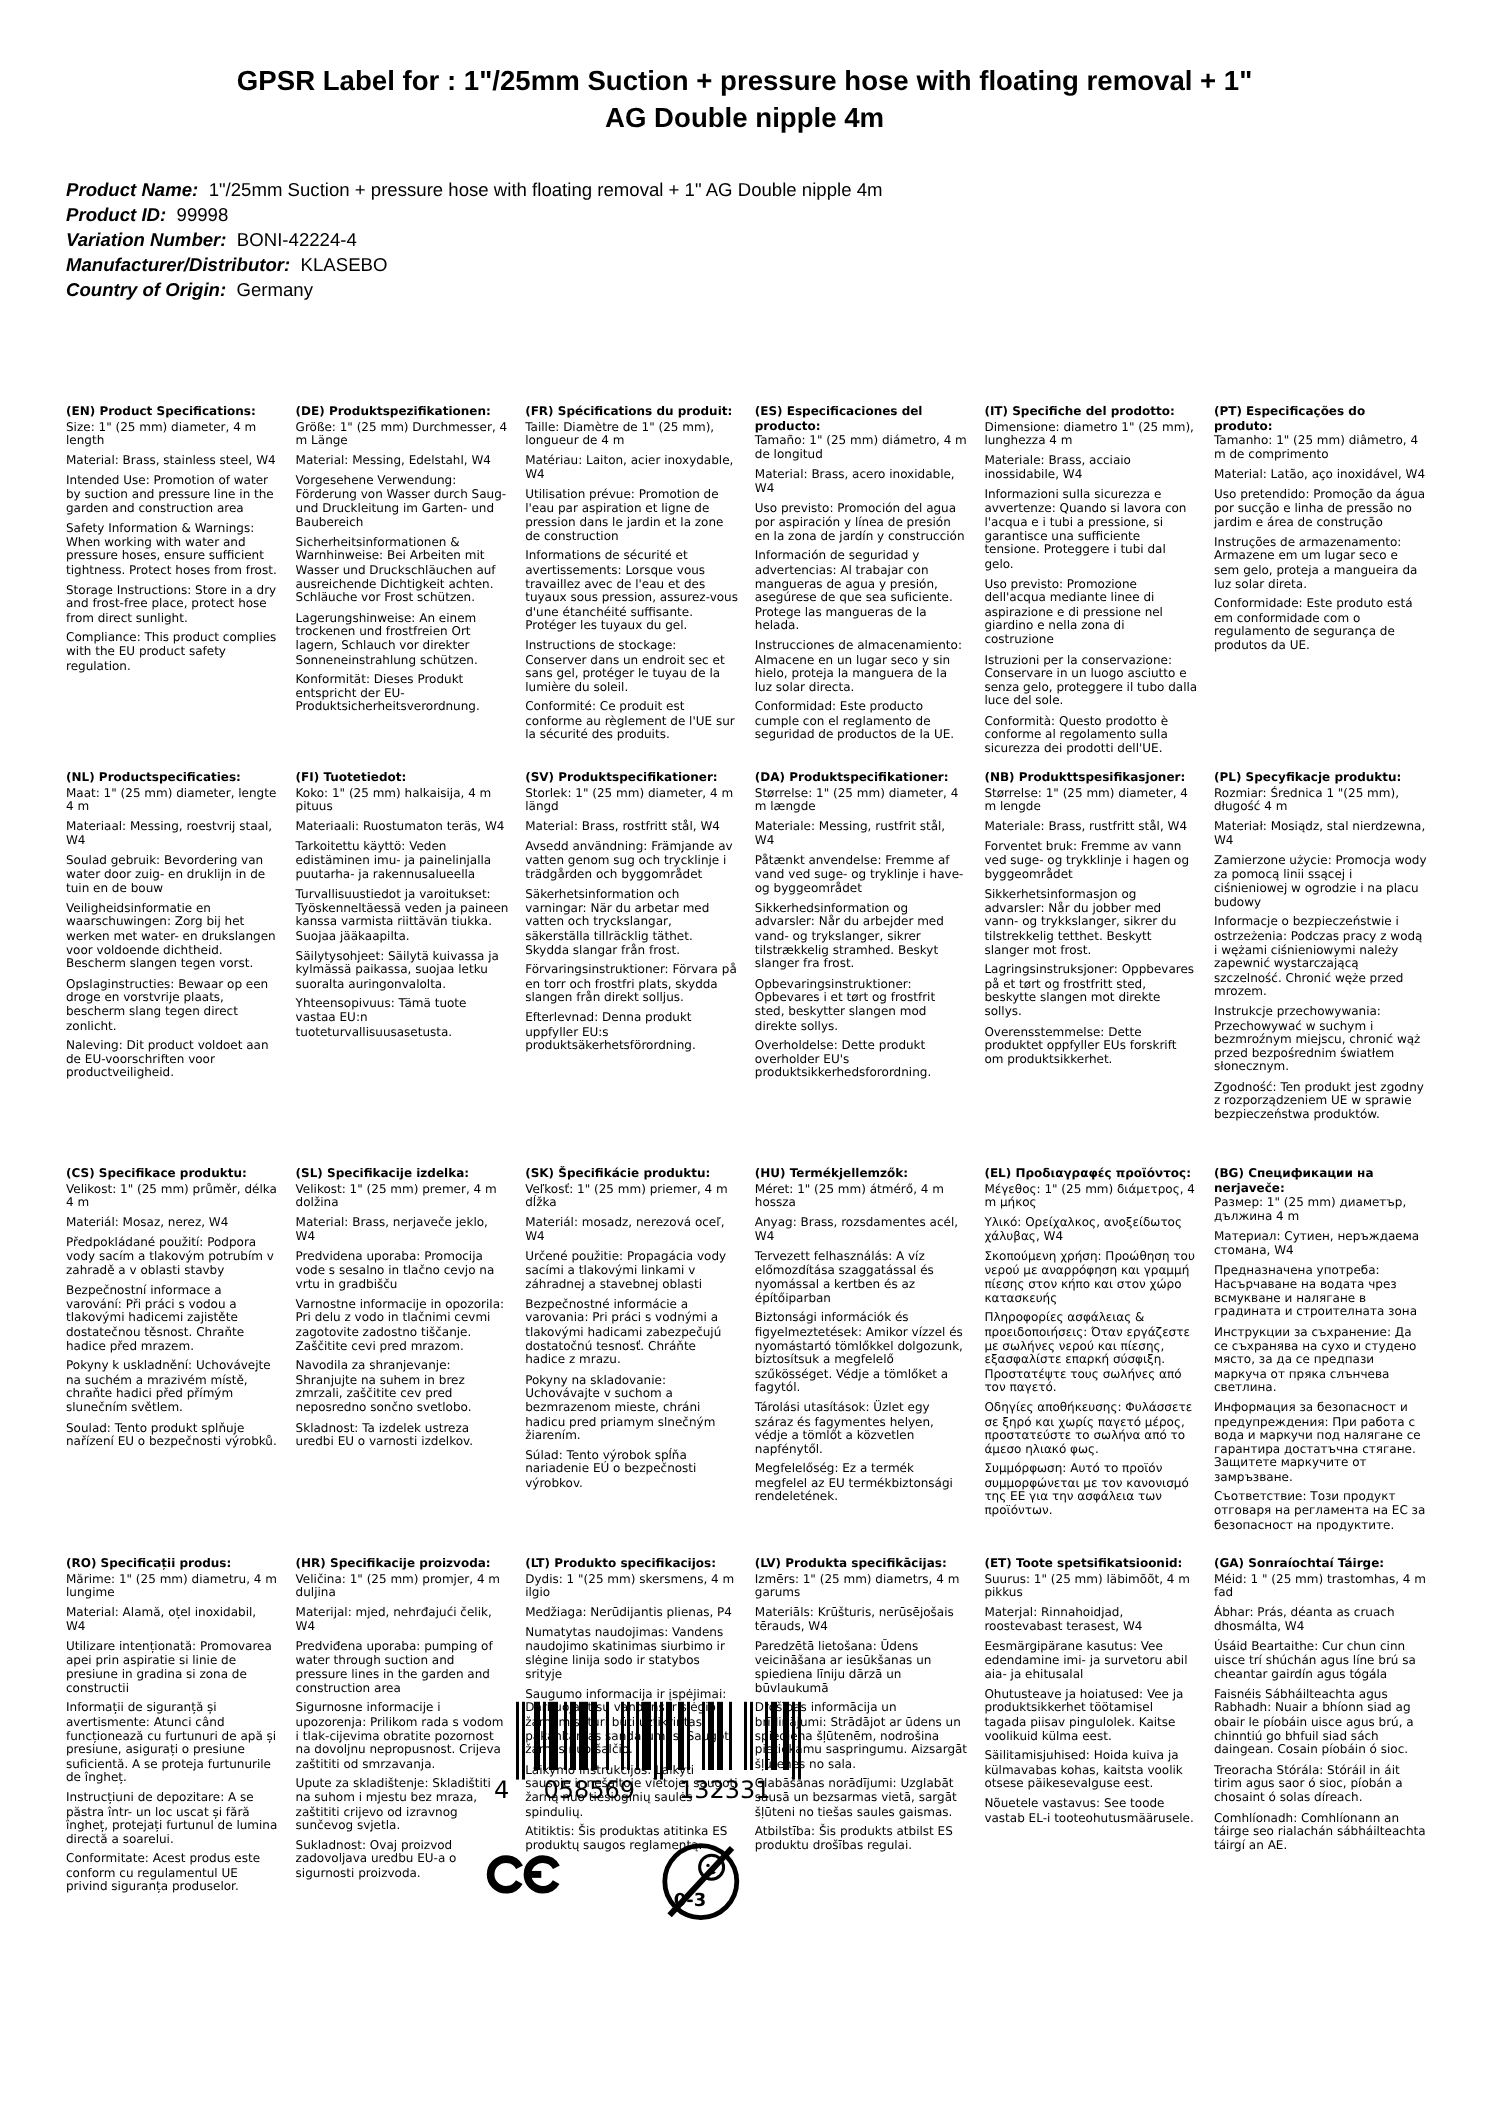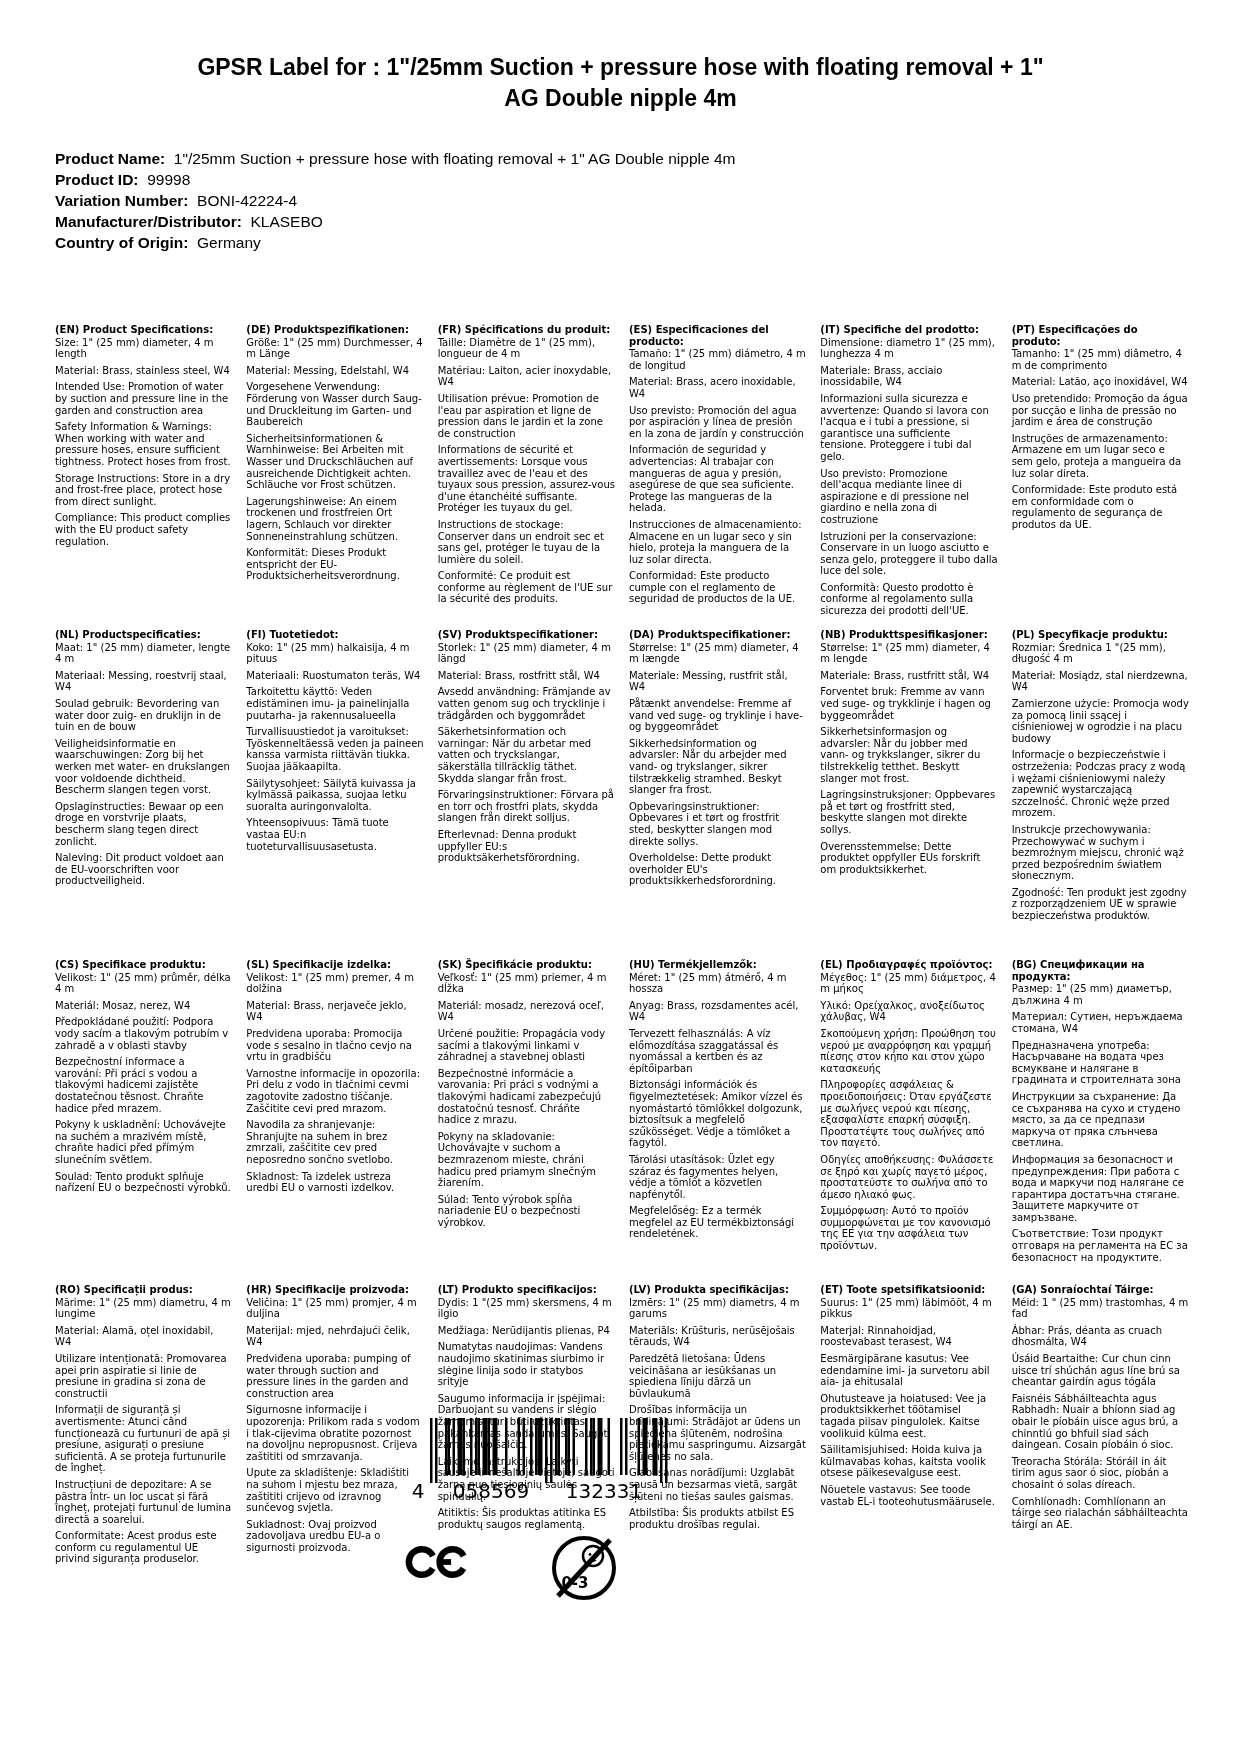--- a/index.html
+++ b/index.html
@@ -19,24 +19,24 @@
     font-family:"Liberation Sans", sans-serif;
     font-weight:bold;font-size:23px;line-height:31px;
     letter-spacing:0;
   }
   .product-info{
     position:absolute;top:148px;left:55px;right:60px;
     font-family:"Liberation Sans", sans-serif;
     font-size:15.5px;line-height:21px;
   }
   .info-row{white-space:nowrap;}
-  .info-label{font-weight:bold;}
+  .info-label{font-weight:bold;font-style:italic;}
   .info-value{font-weight:normal;}
   .specs-grid{
-    position:absolute;top:324px;left:55px;width:1134px;
+    position:absolute;top:338px;left:55px;width:1134px;
     display:grid;
     grid-template-columns:repeat(6,1fr);
     grid-template-rows:305px 330px 325px auto;
     column-gap:14px;
     align-items:start;
   }
   .spec-block{font-size:10px;line-height:1.16;}
   .spec-header{font-weight:bold;margin:0 0 1px 0;}
   .spec-para{margin:0 0 5px 0;}
   .barcode-area{position:absolute;left:408px;top:1418px;}
@@ -208,21 +208,21 @@
       <article class="spec-block">
         <div class="spec-header">(EL) Προδιαγραφές προϊόντος:</div>
         <p class="spec-para">Μέγεθος: 1" (25 mm) διάμετρος, 4 m μήκος</p>
         <p class="spec-para">Υλικό: Ορείχαλκος, ανοξείδωτος χάλυβας, W4</p>
         <p class="spec-para">Σκοπούμενη χρήση: Προώθηση του νερού με αναρρόφηση και γραμμή πίεσης στον κήπο και στον χώρο κατασκευής</p>
         <p class="spec-para">Πληροφορίες ασφάλειας &amp; προειδοποιήσεις: Όταν εργάζεστε με σωλήνες νερού και πίεσης, εξασφαλίστε επαρκή σύσφιξη. Προστατέψτε τους σωλήνες από τον παγετό.</p>
         <p class="spec-para">Οδηγίες αποθήκευσης: Φυλάσσετε σε ξηρό και χωρίς παγετό μέρος, προστατεύστε το σωλήνα από το άμεσο ηλιακό φως.</p>
         <p class="spec-para">Συμμόρφωση: Αυτό το προϊόν συμμορφώνεται με τον κανονισμό της ΕΕ για την ασφάλεια των προϊόντων.</p>
       </article>
       <article class="spec-block">
-        <div class="spec-header">(BG) Спецификации на продукта:</div>
+        <div class="spec-header">(BG) Спецификации на nerjaveče:</div>
         <p class="spec-para">Размер: 1" (25 mm) диаметър, дължина 4 m</p>
         <p class="spec-para">Материал: Сутиен, неръждаема стомана, W4</p>
         <p class="spec-para">Предназначена употреба: Насърчаване на водата чрез всмукване и налягане в градината и строителната зона</p>
         <p class="spec-para">Инструкции за съхранение: Да се съхранява на сухо и студено място, за да се предпази маркуча от пряка слънчева светлина.</p>
         <p class="spec-para">Информация за безопасност и предупреждения: При работа с вода и маркучи под налягане се гарантира достатъчна стягане. Защитете маркучите от замръзване.</p>
         <p class="spec-para">Съответствие: Този продукт отговаря на регламента на ЕС за безопасност на продуктите.</p>
       </article>
       <article class="spec-block">
         <div class="spec-header">(RO) Specificații produs:</div>
         <p class="spec-para">Mărime: 1" (25 mm) diametru, 4 m lungime</p>

